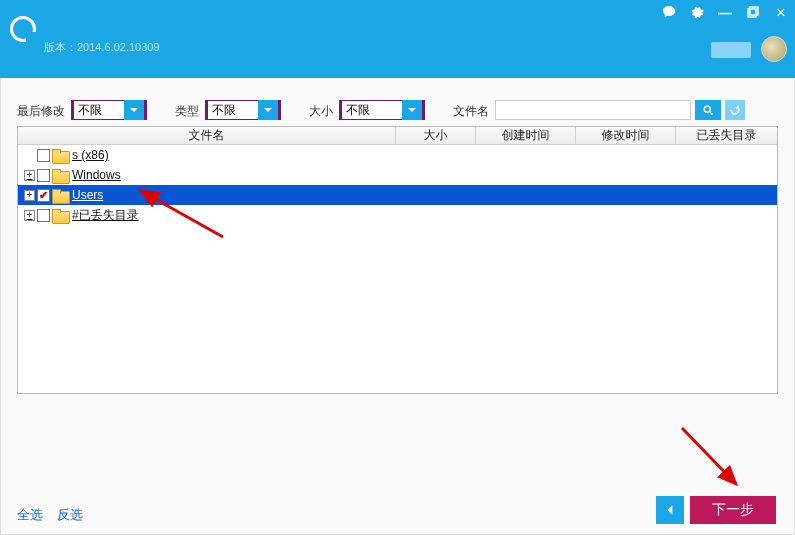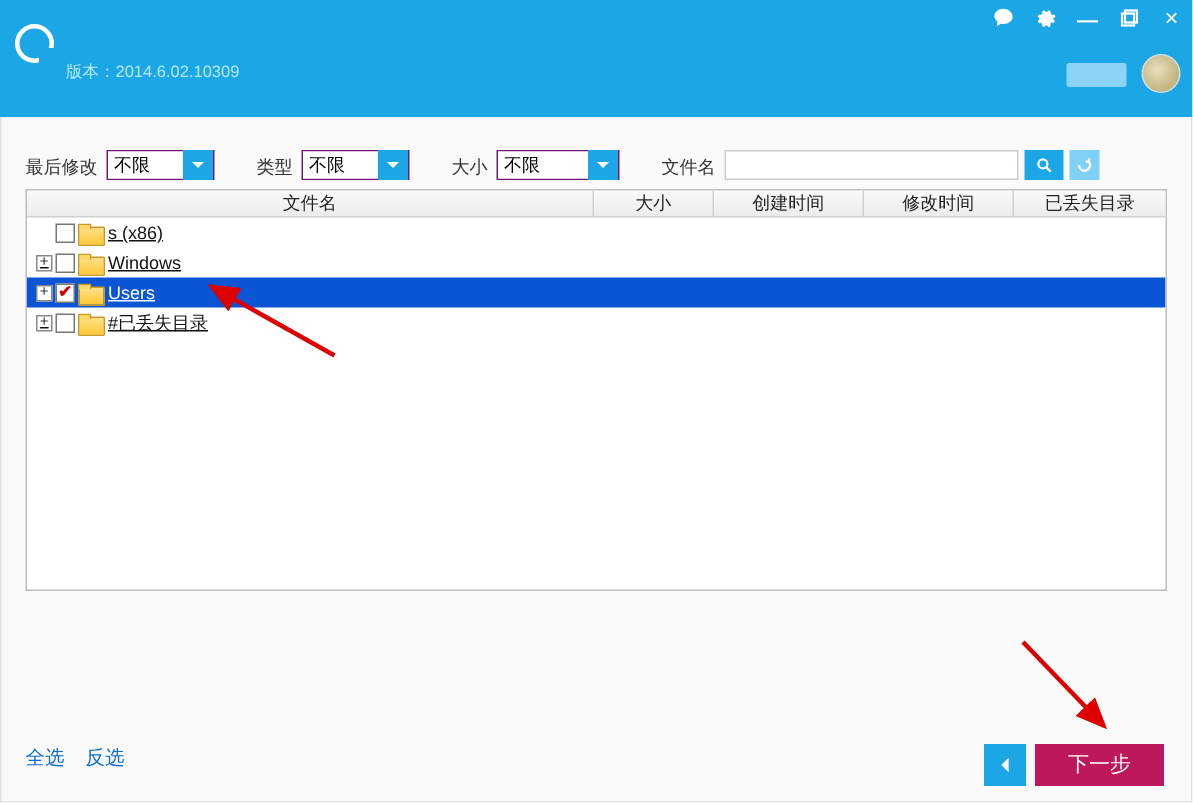--- a/index.html
+++ b/index.html
@@ -10,21 +10,21 @@
 .titlebar .title { position: absolute; left: 44px; top: 14px; color: #fff; font-size: 18px; letter-spacing: 1px; }
 .titlebar .version { position: absolute; left: 44px; top: 40px; color: #b3e9ff; font-size: 11px; }
 .titlebar .sysbtns { position: absolute; right: 6px; top: 4px; display: flex; gap: 12px; align-items: center; }
 .titlebar .sysbtn { color: #fff; cursor: pointer; font-size: 14px; width: 16px; text-align: center; }
 .titlebar .vip-badge { position: absolute; right: 44px; top: 42px; width: 40px; height: 16px; background: #8bd3f7; border-radius: 2px; }
 .titlebar .avatar { position: absolute; right: 8px; top: 36px; width: 26px; height: 26px; border-radius: 50%; background: radial-gradient(circle at 40% 40%, #e8e0c0, #b0a060); border: 1px solid #ddd; }
 .content { position: absolute; top: 78px; left: 0; right: 0; bottom: 0; background: #fafafa; border: 1px solid #e0e0e0; border-top: none; padding: 22px 16px 12px 16px; }
 .section-title { font-size: 16px; color: #333; margin-bottom: 14px; font-weight: 600; }
 .filters { display: flex; align-items: flex-end; gap: 4px; margin-bottom: 6px; }
 .flabel { color: #333; margin-right: 2px; }
-.select { display: inline-flex; align-items: center; border: 1px solid #701a75; height: 20px; background: #fff; }
+.select { display: inline-flex; align-items: center; border: 3px solid #701a75; height: 20px; background: #fff; }
 .select input { border: none; height: 18px; padding: 0 4px; font-size: 12px; outline: none; }
 .select .arrow { width: 20px; height: 20px; background: #1ba6e5; display: flex; align-items: center; justify-content: center; }
 .select .arrow svg { fill: #fff; width: 10px; height: 10px; }
 .searchbtn { width: 26px; height: 20px; background: #1ba6e5; display: inline-flex; align-items: center; justify-content: center; cursor: pointer; }
 .searchbtn svg { stroke: #fff; fill: none; stroke-width: 2; width: 12px; height: 12px; }
 .refreshbtn { width: 20px; height: 20px; background: #7fd0f5; display: inline-flex; align-items: center; justify-content: center; cursor: pointer; }
 .refreshbtn svg { stroke: #fff; fill: none; stroke-width: 2; width: 12px; height: 12px; }
 .nameinput { border: 1px solid #ccc; height: 20px; width: 196px; padding: 0 4px; font-size: 12px; }
 .gap { flex: 0 0 20px; }
 .grid-wrap { border: 1px solid #bcbcbc; height: 268px; background: #fff; position: relative; margin-bottom: 6px; overflow: hidden; }
@@ -41,21 +41,21 @@
 .row.selected .fname { color: #fff; }
 .expand { width: 11px; height: 11px; border: 1px solid #888; display: inline-flex; align-items: center; justify-content: center; font-size: 10px; line-height: 1; cursor: pointer; color: #333; background: #fff; }
 .expand.blank { border: none; background: transparent; }
 .cb { width: 13px; height: 13px; border: 1px solid #777; background: #fff; display: inline-flex; align-items: center; justify-content: center; cursor: pointer; }
 .cb.checked::after { content: "✔"; color: #c00; font-size: 11px; line-height: 1; font-weight: bold; }
 .folder { width: 16px; height: 13px; display: inline-block; position: relative; }
 .folder::before { content: ""; position: absolute; left: 0; top: 2px; width: 16px; height: 11px; background: linear-gradient(#ffe08a, #ffc935); border: 1px solid #c89a20; border-radius: 1px; }
 .folder::after { content: ""; position: absolute; left: 0; top: 0; width: 7px; height: 3px; background: #ffd766; border: 1px solid #c89a20; border-bottom: none; border-radius: 1px 1px 0 0; }
 .fname { margin-left: 2px; white-space: nowrap; }
 .arrow-red { position: absolute; }
-.footer { position: absolute; left: 16px; bottom: 20px; display: flex; align-items: flex-end; gap: 14px; margin-top: 28px; }
+.footer { position: absolute; left: 16px; bottom: 10px; display: flex; align-items: flex-end; gap: 14px; margin-top: 28px; }
 .footer .link { color: #0a6bd6; cursor: pointer; font-size: 13px; }
 .nav { position: absolute; right: 18px; bottom: 10px; display: flex; gap: 6px; }
 .backbtn { width: 28px; height: 28px; background: #1ba6e5; display: flex; align-items: center; justify-content: center; cursor: pointer; }
 .backbtn svg { fill: #fff; width: 12px; height: 12px; }
 .nextbtn { width: 86px; height: 28px; background: #be185d; color: #fff; display: flex; align-items: center; justify-content: center; cursor: pointer; font-size: 14px; }
 </style>
 </head>
 <body>
 
 <div class="titlebar">

